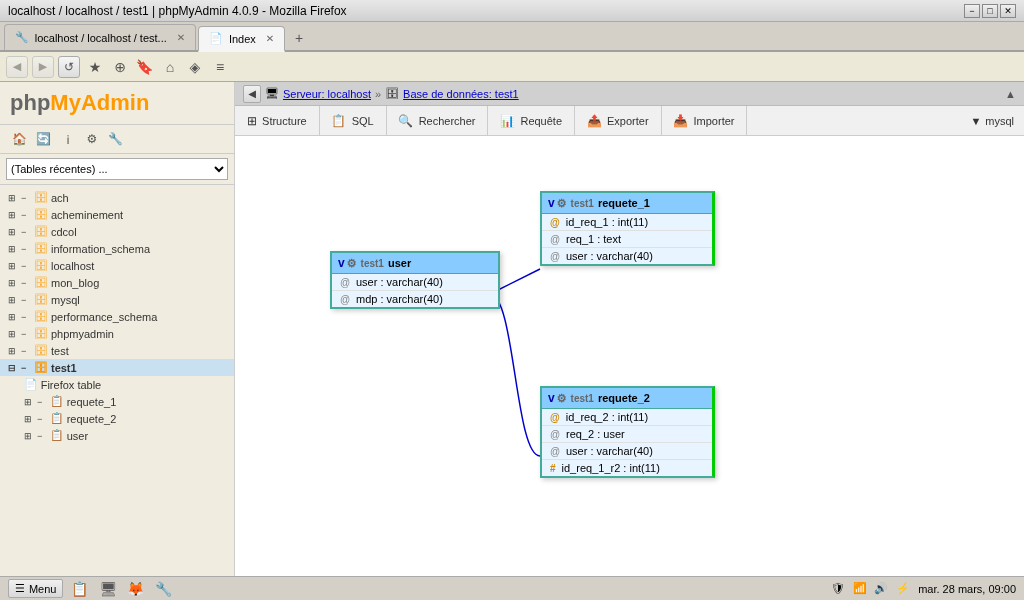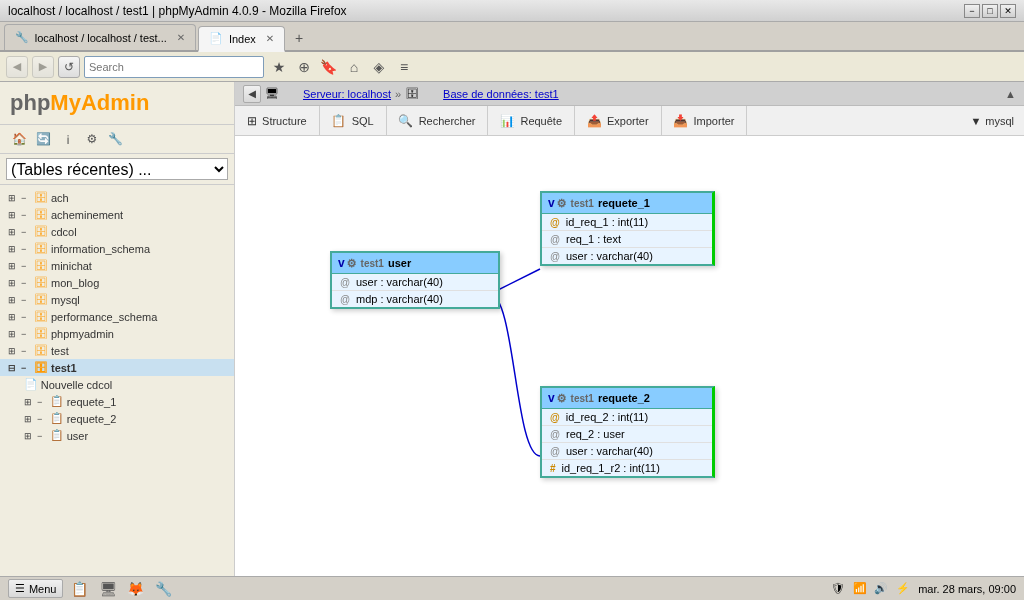--- a/index.html
+++ b/index.html
@@ -146,21 +146,21 @@
       font-size: 12px; color: #555; cursor: pointer;
     }
 
     .recent-tables {
       padding: 4px 6px;
       border-bottom: 1px solid #ccc;
     }
     .recent-tables select {
       width: 100%;
       height: 22px;
-      font-size: 16px;
+      font-size: 11px;
       background: white;
       border: 1px solid #aaa;
     }
 
     .db-tree { padding: 4px 0; }
     .db-item {
       display: flex; align-items: center; gap: 3px;
       padding: 2px 8px;
       cursor: pointer;
       font-size: 11px;
@@ -201,21 +201,21 @@
     }
     .breadcrumb-back {
       width: 18px; height: 18px;
       background: linear-gradient(to bottom, #f0f0f0, #d8d8d8);
       border: 1px solid #aaa;
       border-radius: 2px;
       display: flex; align-items: center; justify-content: center;
       font-size: 10px; cursor: pointer; color: #444;
     }
     .breadcrumb-sep { color: #666; }
-    .breadcrumb-link { color: #0000cc; cursor: pointer; text-decoration: underline; margin-left: 20px; }
+    .breadcrumb-link { color: #0000cc; cursor: pointer; text-decoration: underline; }
 
     
     .content-toolbar {
       background: #f0f0f0;
       border-bottom: 1px solid #ccc;
       display: flex;
       align-items: center;
       height: 30px;
       gap: 0;
     }
@@ -340,21 +340,20 @@
     <span>Index</span>
     <span class="tab-close">✕</span>
   </div>
   <div class="tab-new">+</div>
 </div>
 
 <div class="address-bar">
   <div class="nav-btn disabled">◀</div>
   <div class="nav-btn disabled">▶</div>
   <div class="reload-btn">↺</div>
-  <input class="search-box" type="text" placeholder="Search" style="">
   <div class="toolbar-icons">
     <div class="toolbar-icon">★</div>
     <div class="toolbar-icon">⊕</div>
     <div class="toolbar-icon">🔖</div>
     <div class="toolbar-icon">⌂</div>
     <div class="toolbar-icon">◈</div>
     <div class="toolbar-icon">≡</div>
   </div>
 </div>
 
@@ -400,21 +399,21 @@
       <div class="db-item">
         <span class="expand-icon">⊞</span>
         <span class="expand-icon">−</span>
         <span class="db-icon">🗄</span>
         <span>information_schema</span>
       </div>
       <div class="db-item">
         <span class="expand-icon">⊞</span>
         <span class="expand-icon">−</span>
         <span class="db-icon">🗄</span>
-        <span>minichat</span>
+        <span>localhost</span>
       </div>
       <div class="db-item">
         <span class="expand-icon">⊞</span>
         <span class="expand-icon">−</span>
         <span class="db-icon">🗄</span>
         <span>mon_blog</span>
       </div>
       <div class="db-item">
         <span class="expand-icon">⊞</span>
         <span class="expand-icon">−</span>
@@ -441,21 +440,21 @@
       </div>
 
       <div class="db-item expanded">
         <span class="expand-icon">⊟</span>
         <span class="expand-icon">−</span>
         <span class="db-icon">🗄</span>
         <span>test1</span>
       </div>
       <div class="sub-item">
         <span>📄</span>
-        <span>Nouvelle cdcol</span>
+        <span>Firefox table</span>
       </div>
       <div class="sub-item">
         <span class="expand-icon">⊞</span>
         <span class="expand-icon">−</span>
         <span>📋</span>
         <span>requete_1</span>
       </div>
       <div class="sub-item">
         <span class="expand-icon">⊞</span>
         <span class="expand-icon">−</span>

